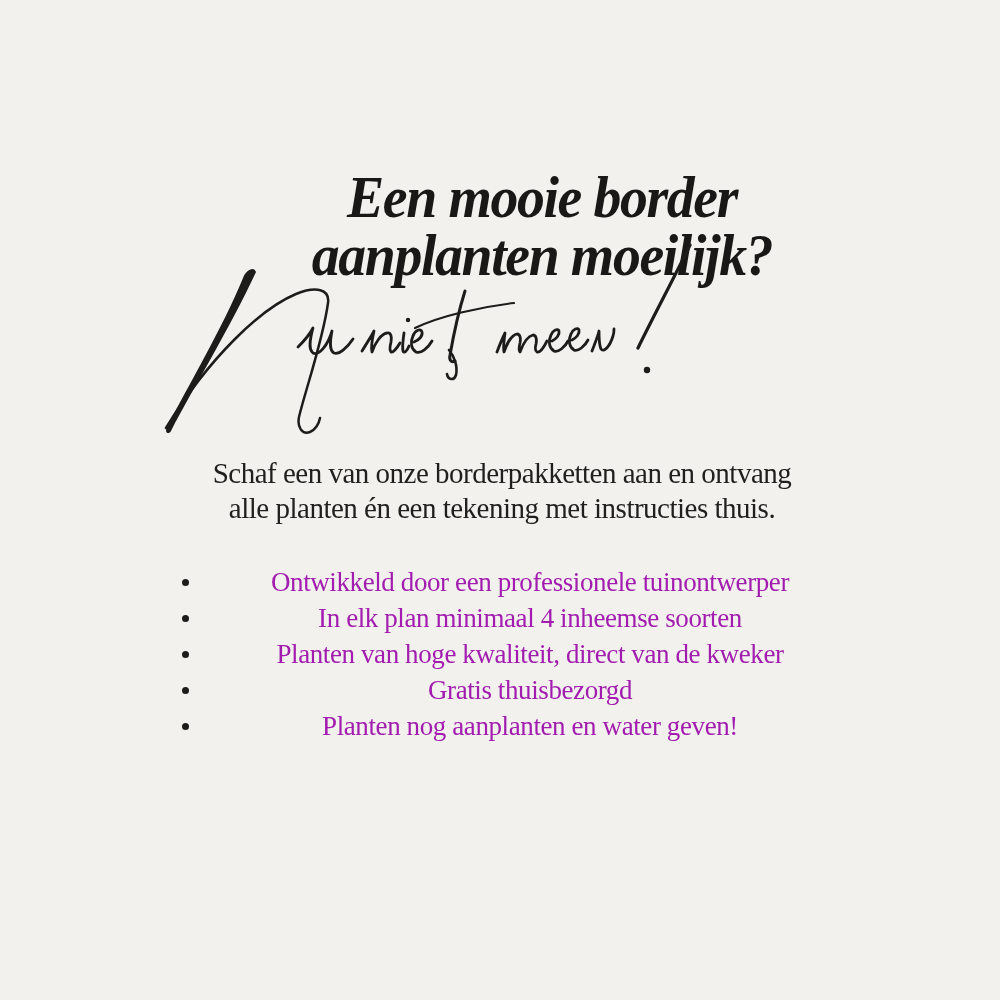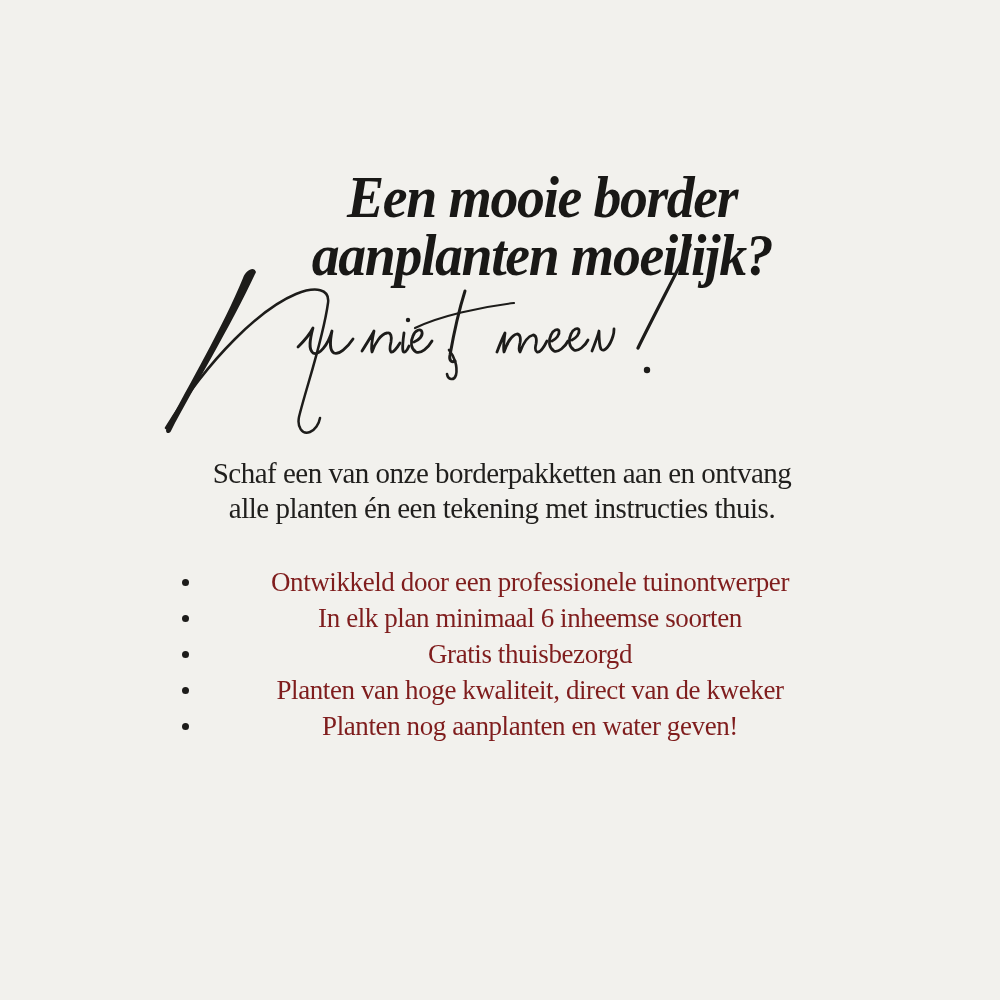--- a/index.html
+++ b/index.html
@@ -40,21 +40,21 @@
     font-size:29px;line-height:35px;letter-spacing:-0.5px;
     color:#201f1d;
   }
   .intro .il{display:block;}
 
   
   .bullets{
     position:absolute;top:565px;left:174px;width:676px;
     margin:0;padding:0;list-style:none;
     font-size:27px;line-height:34px;letter-spacing:-0.4px;
-    color:#7f1d1d;
+    color:#a21caf;
   }
   .bullets li{display:flex;align-items:flex-start;margin:0 0 2px 0;}
   .dot{
     flex:0 0 36px;position:relative;height:34px;
   }
   .dot::after{
     content:"";position:absolute;left:8px;top:14px;
     width:7px;height:7px;border-radius:50%;background:#1d1c1a;
   }
   .txt{flex:1;text-align:center;}
@@ -111,33 +111,33 @@
   <ul class="bullets">
     <li>
       <span class="dot"></span>
       <span class="txt">
         <span class="bl">Ontwikkeld door een professionele tuinontwerper</span>
       </span>
     </li>
     <li>
       <span class="dot"></span>
       <span class="txt">
-        <span class="bl">In elk plan minimaal 6 inheemse soorten</span>
+        <span class="bl">In elk plan minimaal 4 inheemse soorten</span>
+      </span>
+    </li>
+    <li>
+      <span class="dot"></span>
+      <span class="txt">
+        <span class="bl">Planten van hoge kwaliteit, direct van de kweker</span>
       </span>
     </li>
     <li>
       <span class="dot"></span>
       <span class="txt">
         <span class="bl">Gratis thuisbezorgd</span>
-      </span>
-    </li>
-    <li>
-      <span class="dot"></span>
-      <span class="txt">
-        <span class="bl">Planten van hoge kwaliteit, direct van de kweker</span>
       </span>
     </li>
     <li>
       <span class="dot"></span>
       <span class="txt">
         <span class="bl">Planten nog aanplanten en water geven!</span>
       </span>
     </li>
   </ul>
 

